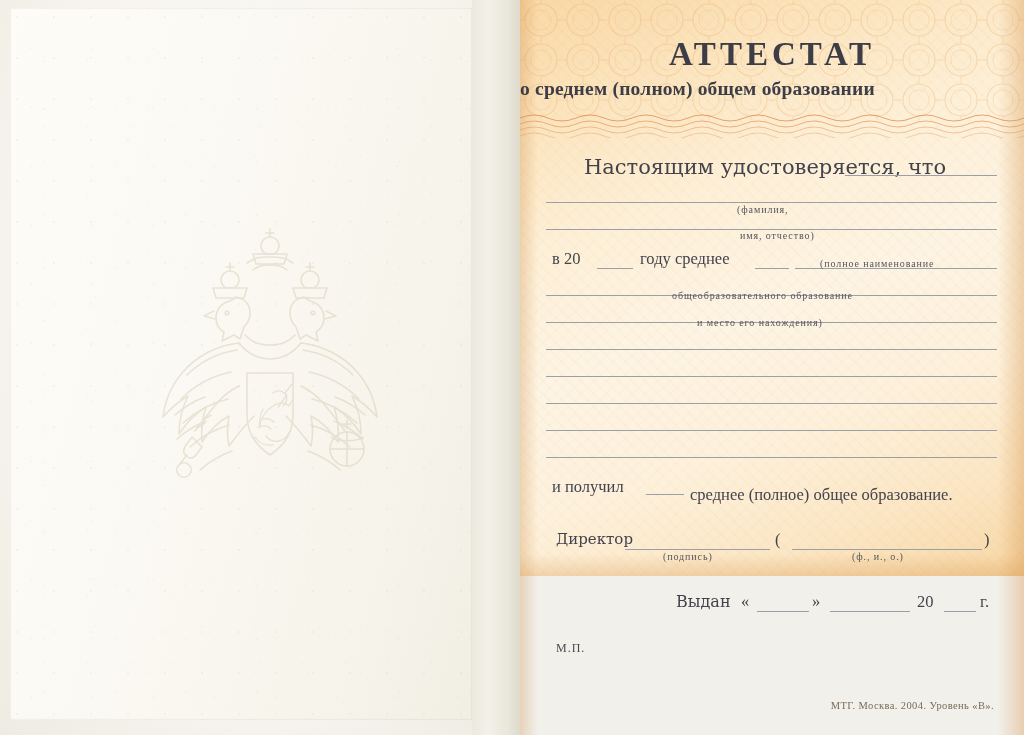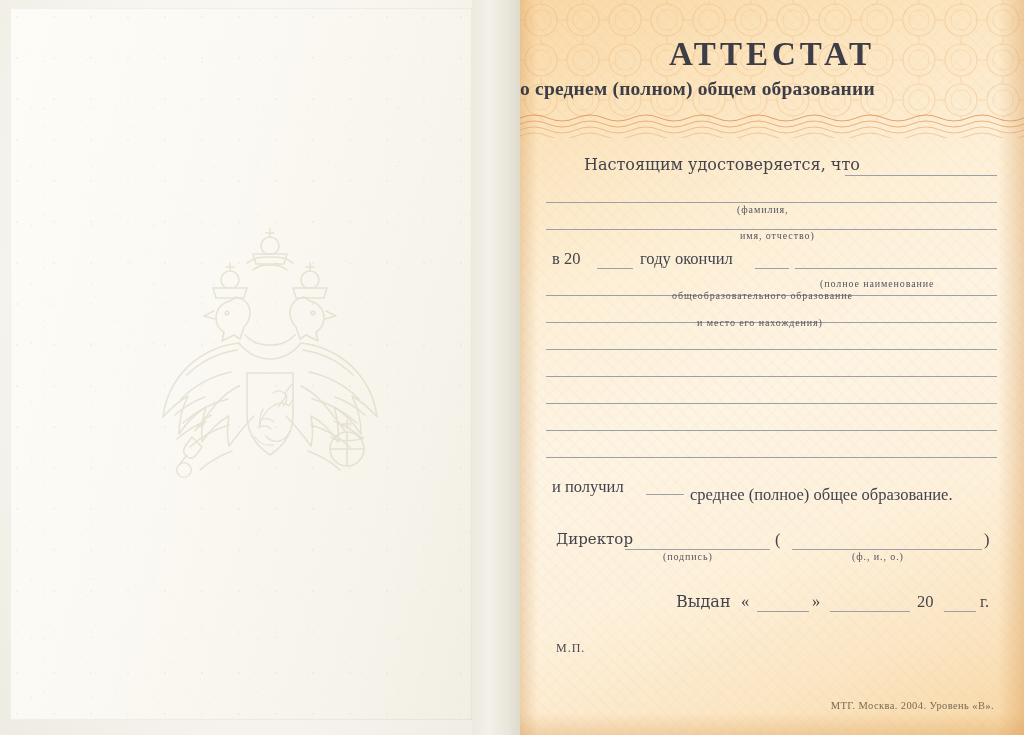--- a/index.html
+++ b/index.html
@@ -60,21 +60,21 @@
     width: 270px;
     height: 300px;
     opacity: .40;
   }
 
   
   #right-page {
     position: absolute;
     left: 520px; top: 0;
     width: 504px;
-    height: 735px;
+    height: 576px;
     background:
       linear-gradient(160deg,
         #f9d8a6 0%,
         #fbe3bb 14%,
         #fdf0d8 34%,
         #fdf4e3 52%,
         #fdf1dc 70%,
         #fbe6c4 86%,
         #f7d7a4 100%);
   }
@@ -151,21 +151,21 @@
   }
   .body-text {
     position: absolute;
     font-size: 16.5px;
     color: #43434d;
     white-space: nowrap;
   }
   .script-text {
     position: absolute;
     font-family: "DejaVu Serif", serif;
-    font-size: 16px;
+    font-size: 21px;
     color: #43434d;
     white-space: nowrap;
     font-style: normal;
   }
 
   #serial {
     position: absolute;
     left: 700px;
     top: 640px;
     transform: translateX(-50%);
@@ -302,24 +302,24 @@
   <div class="line" style="left:845px; top:175px; width:152px;"></div>
 
   <div class="line" style="left:546px; top:202px; width:451px;"></div>
   <div class="label-sm" style="left:737px; top:204px;">(фамилия,</div>
 
   <div class="line" style="left:546px; top:229px; width:451px;"></div>
   <div class="label-sm" style="left:740px; top:230px;">имя,  отчество)</div>
 
   <div class="body-text" style="left:552px; top:249px;">в 20</div>
   <div class="line" style="left:597px; top:268px; width:36px;"></div>
-  <div class="body-text" style="left:640px; top:249px;">году окончил</div>
+  <div class="body-text" style="left:640px; top:249px;">году среднее</div>
   <div class="line" style="left:755px; top:268px; width:34px;"></div>
   <div class="line" style="left:795px; top:268px; width:202px;"></div>
-  <div class="label-sm" style="left:820px; top:258px;margin-top:20px;">(полное  наименование</div>
+  <div class="label-sm" style="left:820px; top:258px;">(полное  наименование</div>
 
   <div class="line" style="left:546px; top:295px; width:451px;"></div>
   <div class="label-sm" style="left:672px; top:290px;">общеобразовательного   образование</div>
 
   <div class="line" style="left:546px; top:322px; width:451px;"></div>
   <div class="label-sm" style="left:697px; top:317px;">и  место  его  нахождения)</div>
 
   <div class="line" style="left:546px; top:349px; width:451px;"></div>
   <div class="line" style="left:546px; top:376px; width:451px;"></div>
   <div class="line" style="left:546px; top:403px; width:451px;"></div>

